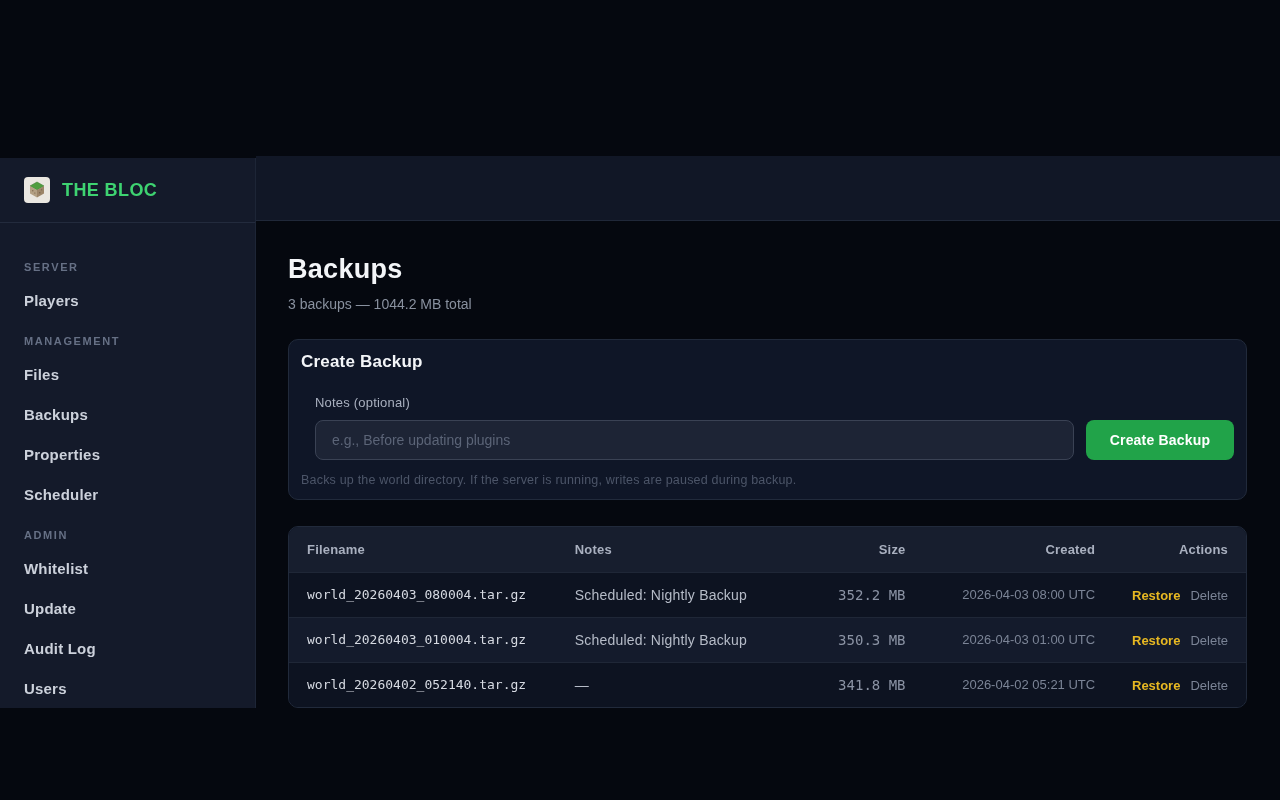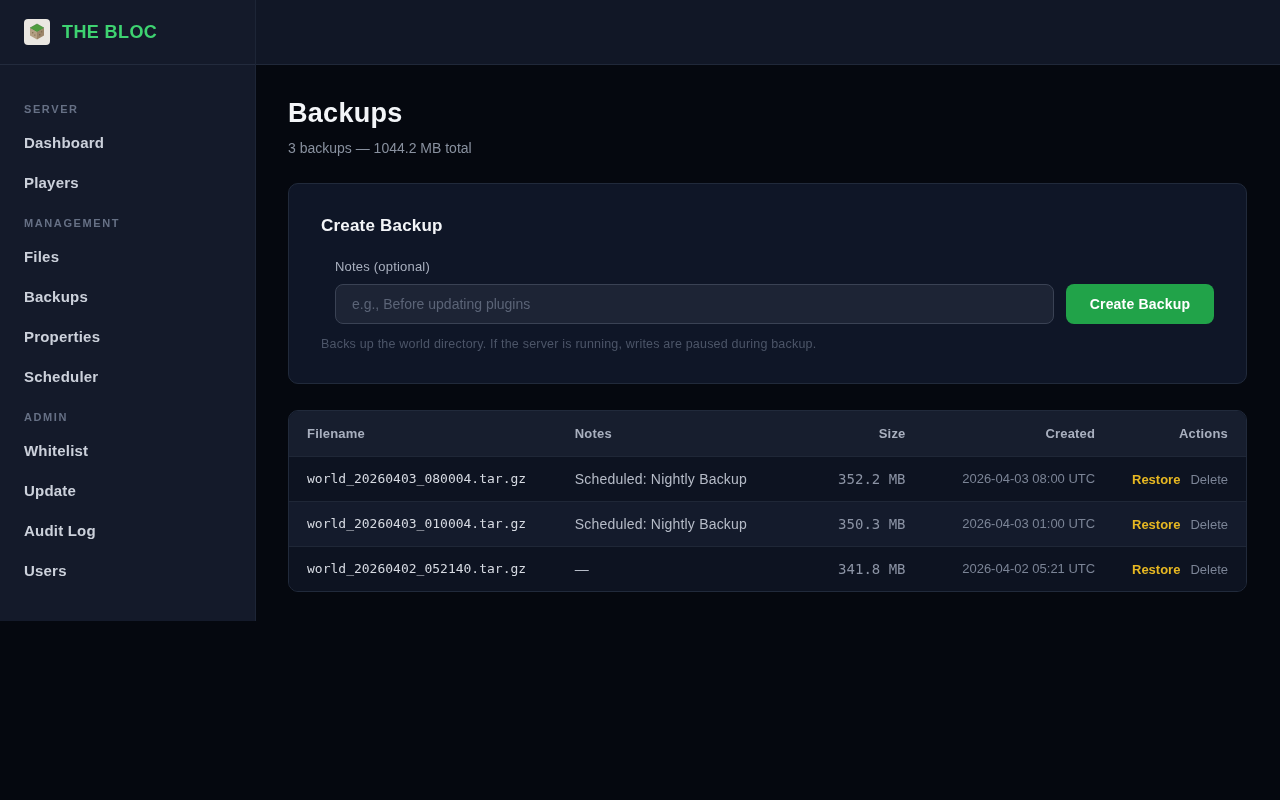--- a/index.html
+++ b/index.html
@@ -3,21 +3,21 @@
 <meta charset="utf-8">
 <style>
   * { box-sizing: border-box; margin: 0; padding: 0; }
   html, body { width: 1280px; height: 800px; }
   body {
     background: #05080f;
     font-family: "Liberation Sans", sans-serif;
     overflow: hidden;
     color: #e8ebf0;
   }
-  .app { display: flex; width: 1280px; height: 621px; }
+  .app { display: flex; width: 1280px; height: 708px; align-items: flex-end; }
 
   
   .sidebar {
     flex: 0 0 256px;
     width: 256px;
     background: #141a2a;
     border-right: 1px solid #1d2536;
     display: flex;
     flex-direction: column;
   }
@@ -87,21 +87,21 @@
     color: #89919f;
     font-size: 14px;
     margin-bottom: 27px;
   }
 
   
   .card {
     background: #0f1627;
     border: 1px solid #212a3b;
     border-radius: 10px;
-    padding: 32px;
+    padding: 12px;
     margin-bottom: 26px;
   }
   .card-title {
     color: #f3f5f8;
     font-size: 17px;
     font-weight: 800;
     letter-spacing: 0.2px;
     margin-bottom: 23px;
   }
   .form-indent { padding-left: 14px; margin-top: 8px; }
@@ -218,21 +218,20 @@
           <rect x="11" y="11" width="1.4" height="1.4" fill="#7c6850"></rect>
           <rect x="13" y="8.2" width="1.2" height="1.2" fill="#7c6850"></rect>
         </svg>
       </span>
       <span class="brand-name">THE BLOC</span>
     </div>
 
     <nav class="nav">
       <div class="nav-section">
         <div class="nav-label">SERVER</div>
-        <a class="nav-item">Dashboard</a>
         <a class="nav-item">Players</a>
       </div>
       <div class="nav-section">
         <div class="nav-label">MANAGEMENT</div>
         <a class="nav-item">Files</a>
         <a class="nav-item">Backups</a>
         <a class="nav-item">Properties</a>
         <a class="nav-item">Scheduler</a>
       </div>
       <div class="nav-section">

